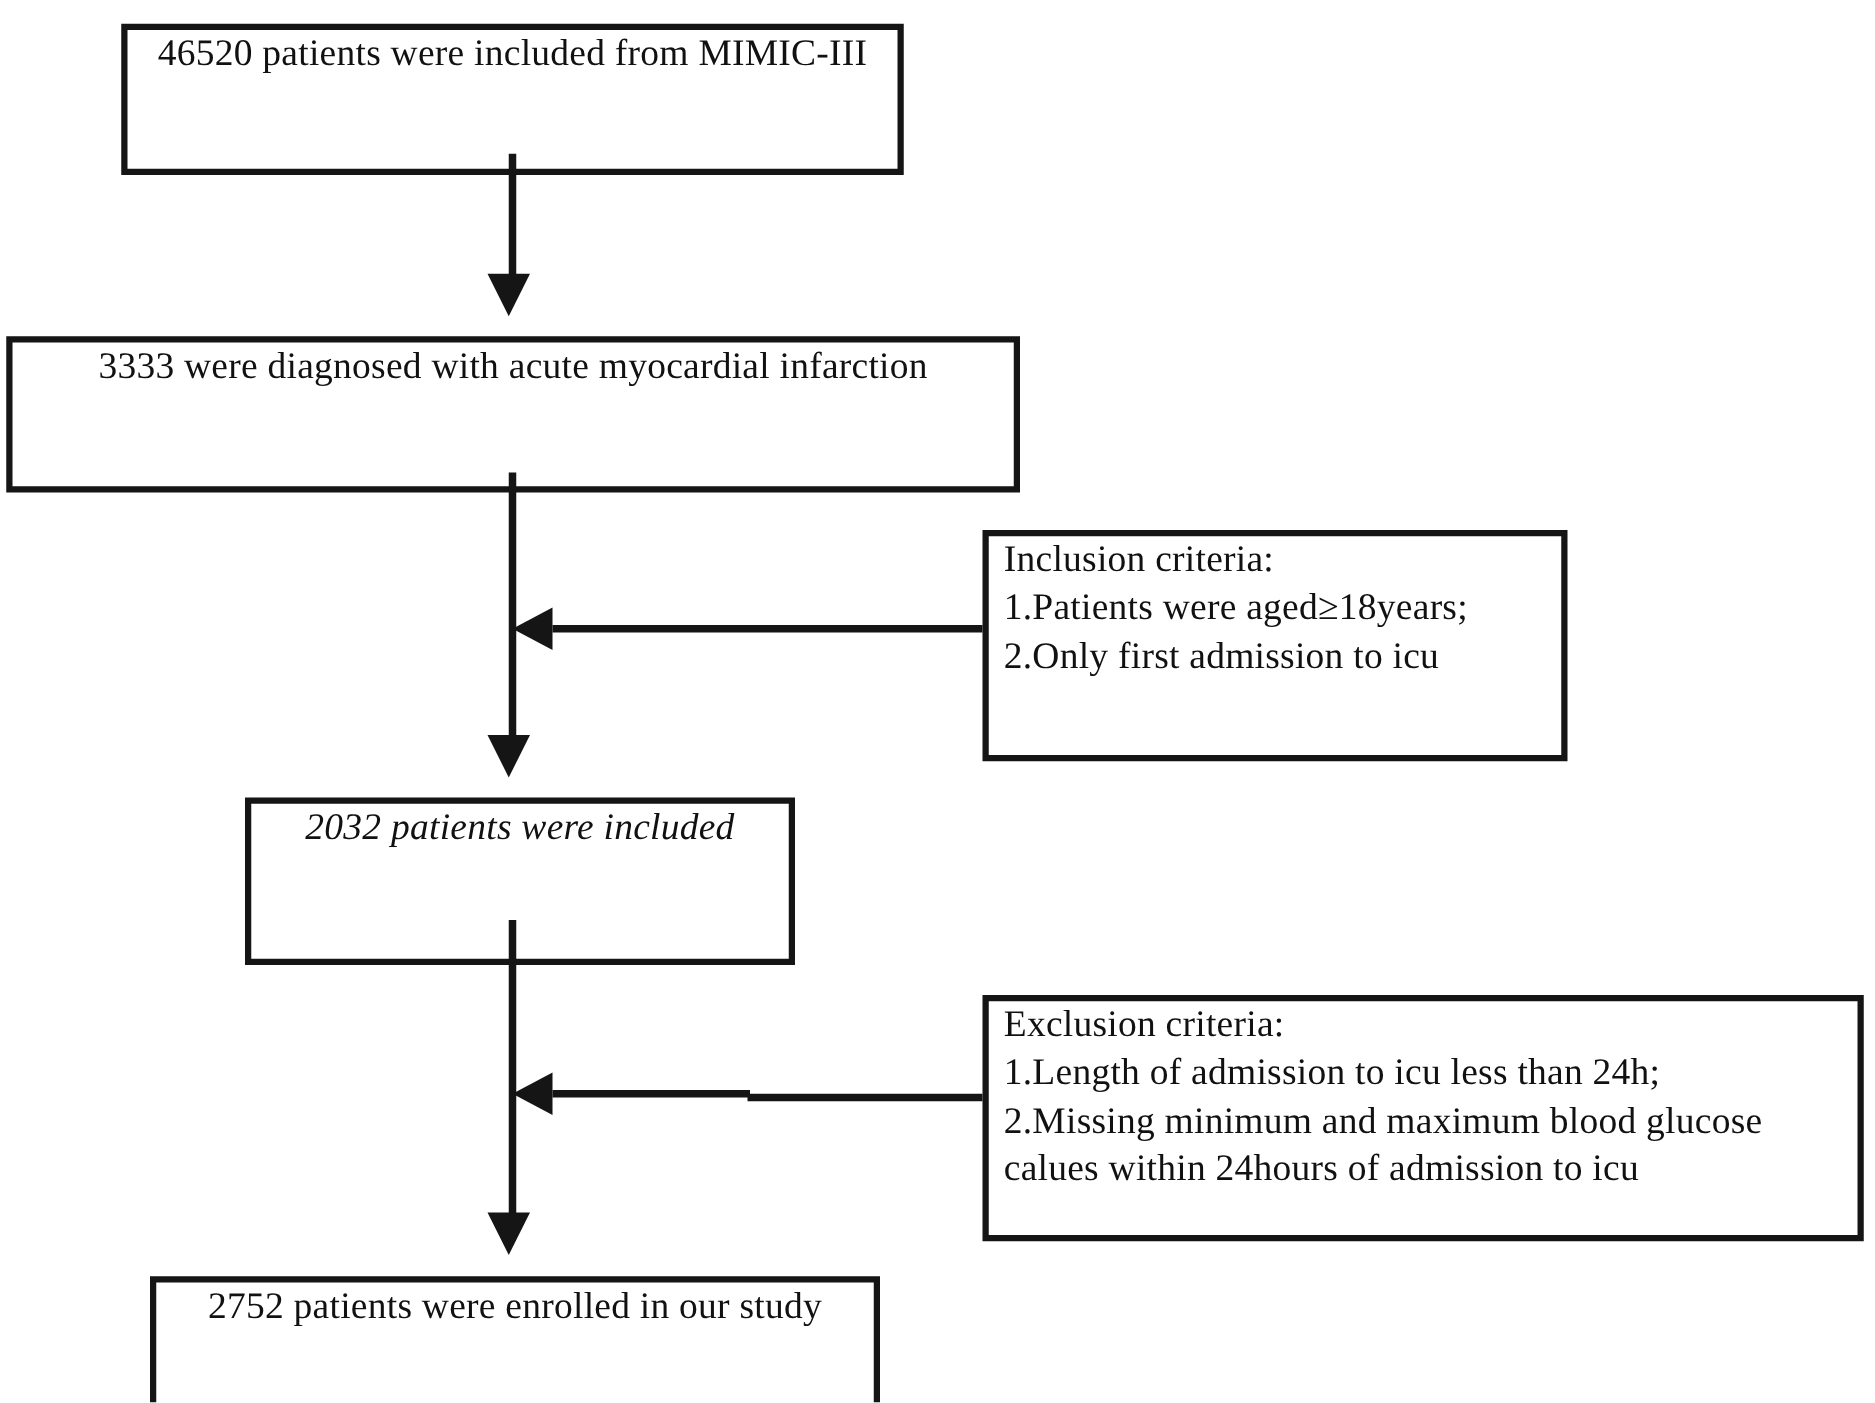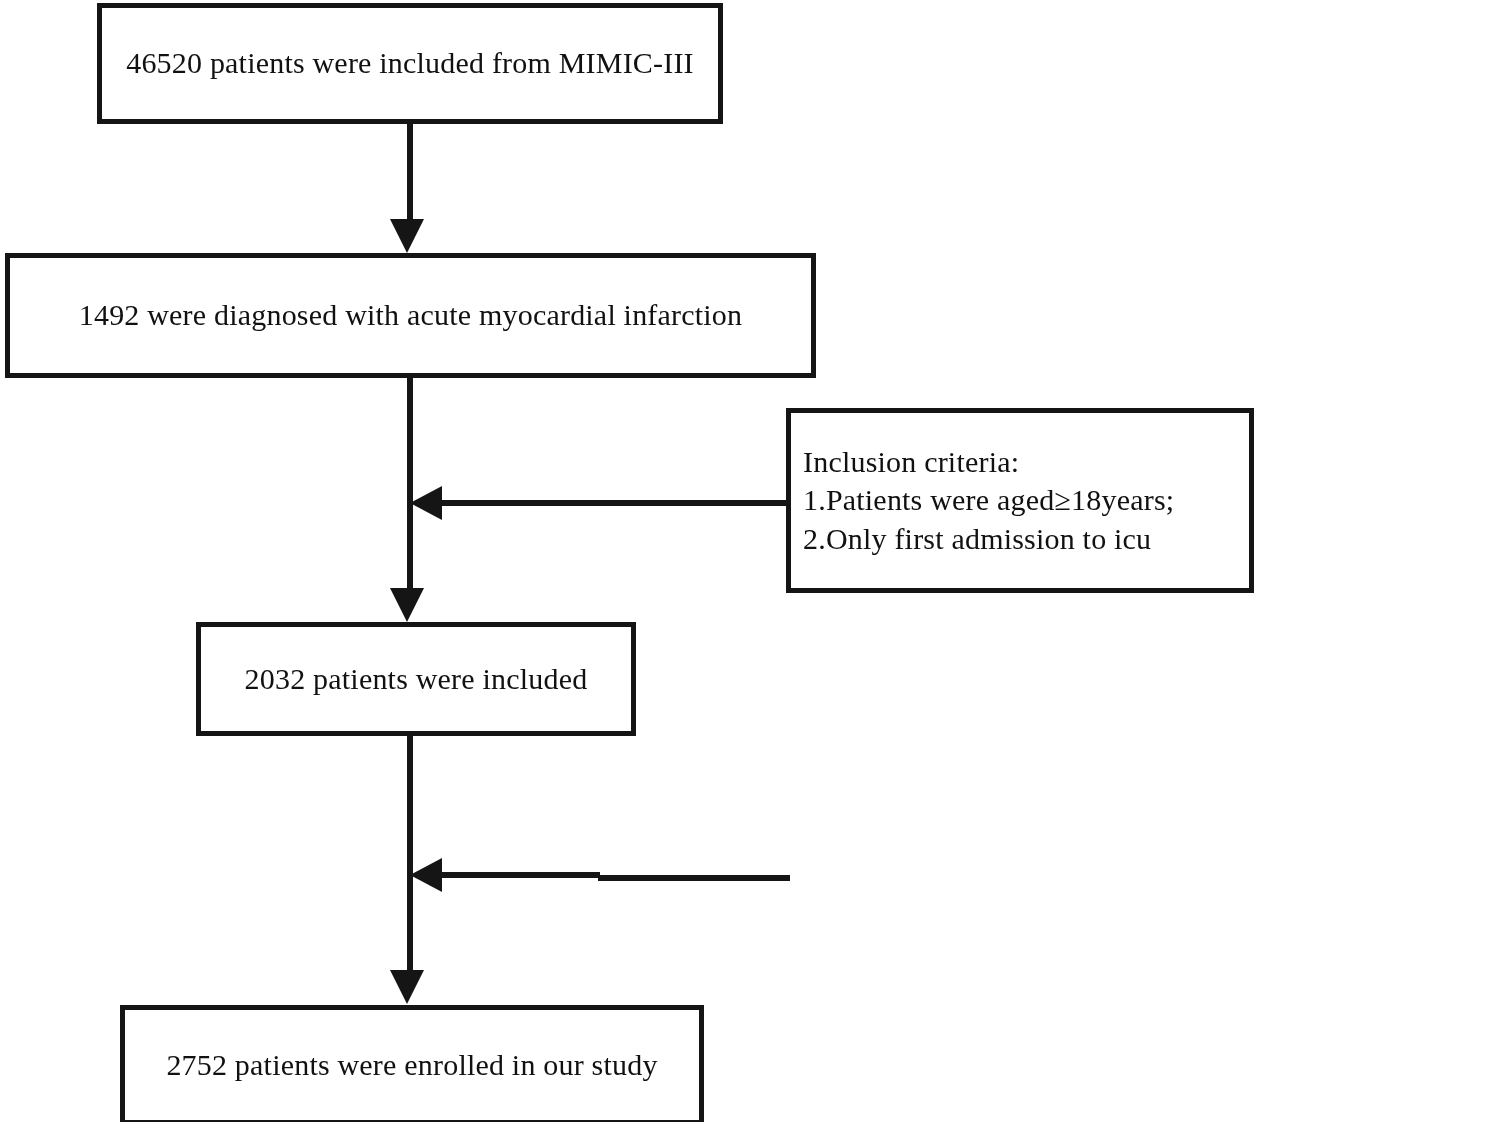--- a/index.html
+++ b/index.html
@@ -18,21 +18,22 @@
     height: 1122px;
     background: #ffffff;
     overflow: hidden;
   }
   .node-box {
     position: absolute;
     box-sizing: border-box;
     border: 5px solid #151515;
     background: #ffffff;
     display: flex;
-    align-items: center;
+    align-items: flex-start;
+    margin-top: 16px;
   }
   .node-box .box-text {
     display: block;
     width: 100%;
     font-size: 30px;
     line-height: 1.28;
     letter-spacing: 0.2px;
     color: #111111;
     white-space: pre-line;
   }
@@ -42,21 +43,21 @@
   }
   .criteria .box-text {
     text-align: left;
     padding-left: 12px;
   }
 
   
   #box-source     { left: 97px;  top: 3px;    width: 626px; height: 121px; }
   #box-diagnosed  { left: 5px;   top: 253px;  width: 811px; height: 125px; }
   #box-inclusion  { left: 786px; top: 408px;  width: 468px; height: 185px; }
-  #box-included   { left: 196px; top: 622px;  width: 440px; height: 114px; }
+  #box-included   { left: 196px; top: 622px;  width: 440px; height: 134px; font-style: italic; }
   #box-exclusion  { left: 786px; top: 780px;  width: 705px; height: 197px; }
   #box-enrolled   { left: 120px; top: 1005px; width: 584px; height: 120px; }
 
   
   .v-line {
     position: absolute;
     width: 6px;
     background: #151515;
   }
   .h-line {
@@ -108,21 +109,21 @@
 <div id="flow-root">
 
   <div class="node-box centered" id="box-source">
     <span class="box-text">46520 patients were included from MIMIC-III</span>
   </div>
 
   <div class="v-line" id="conn1-line"></div>
   <div class="arrow-down" id="conn1-arrow"></div>
 
   <div class="node-box centered" id="box-diagnosed">
-    <span class="box-text">1492 were diagnosed with acute myocardial infarction</span>
+    <span class="box-text">3333 were diagnosed with acute myocardial infarction</span>
   </div>
 
   <div class="v-line" id="conn2-line"></div>
   <div class="arrow-down" id="conn2-arrow"></div>
 
   <div class="h-line" id="inc-hline"></div>
   <div class="arrow-left" id="inc-arrow"></div>
 
   <div class="node-box criteria" id="box-inclusion">
     <span class="box-text">Inclusion criteria:
@@ -134,18 +135,24 @@
     <span class="box-text">2032 patients were included</span>
   </div>
 
   <div class="v-line" id="conn3-line"></div>
   <div class="arrow-down" id="conn3-arrow"></div>
 
   <div class="h-line" id="exc-hline-a"></div>
   <div class="h-line" id="exc-hline-b"></div>
   <div class="arrow-left" id="exc-arrow"></div>
 
+  <div class="node-box criteria" id="box-exclusion">
+    <span class="box-text">Exclusion criteria:
+1.Length of admission to icu less than 24h;
+2.Missing minimum and maximum blood glucose
+calues within 24hours of admission to icu</span>
+  </div>
 
   <div class="node-box centered" id="box-enrolled">
     <span class="box-text">2752 patients were enrolled in our study</span>
   </div>
 
 </div>
 
 </body></html>

